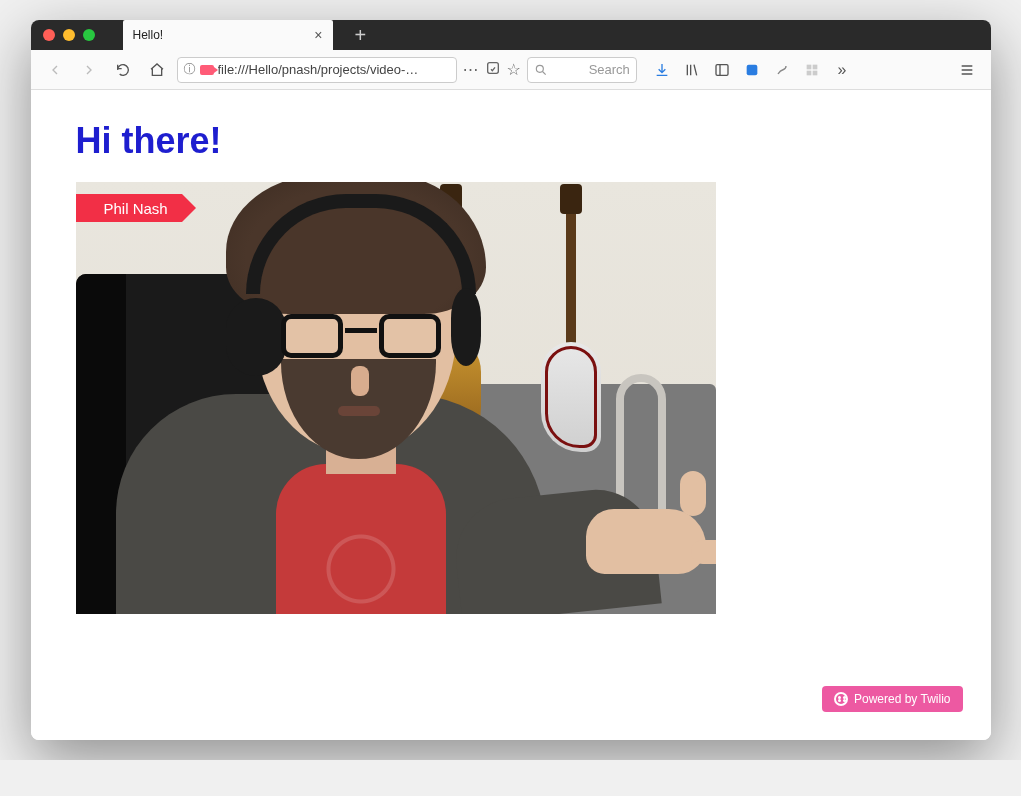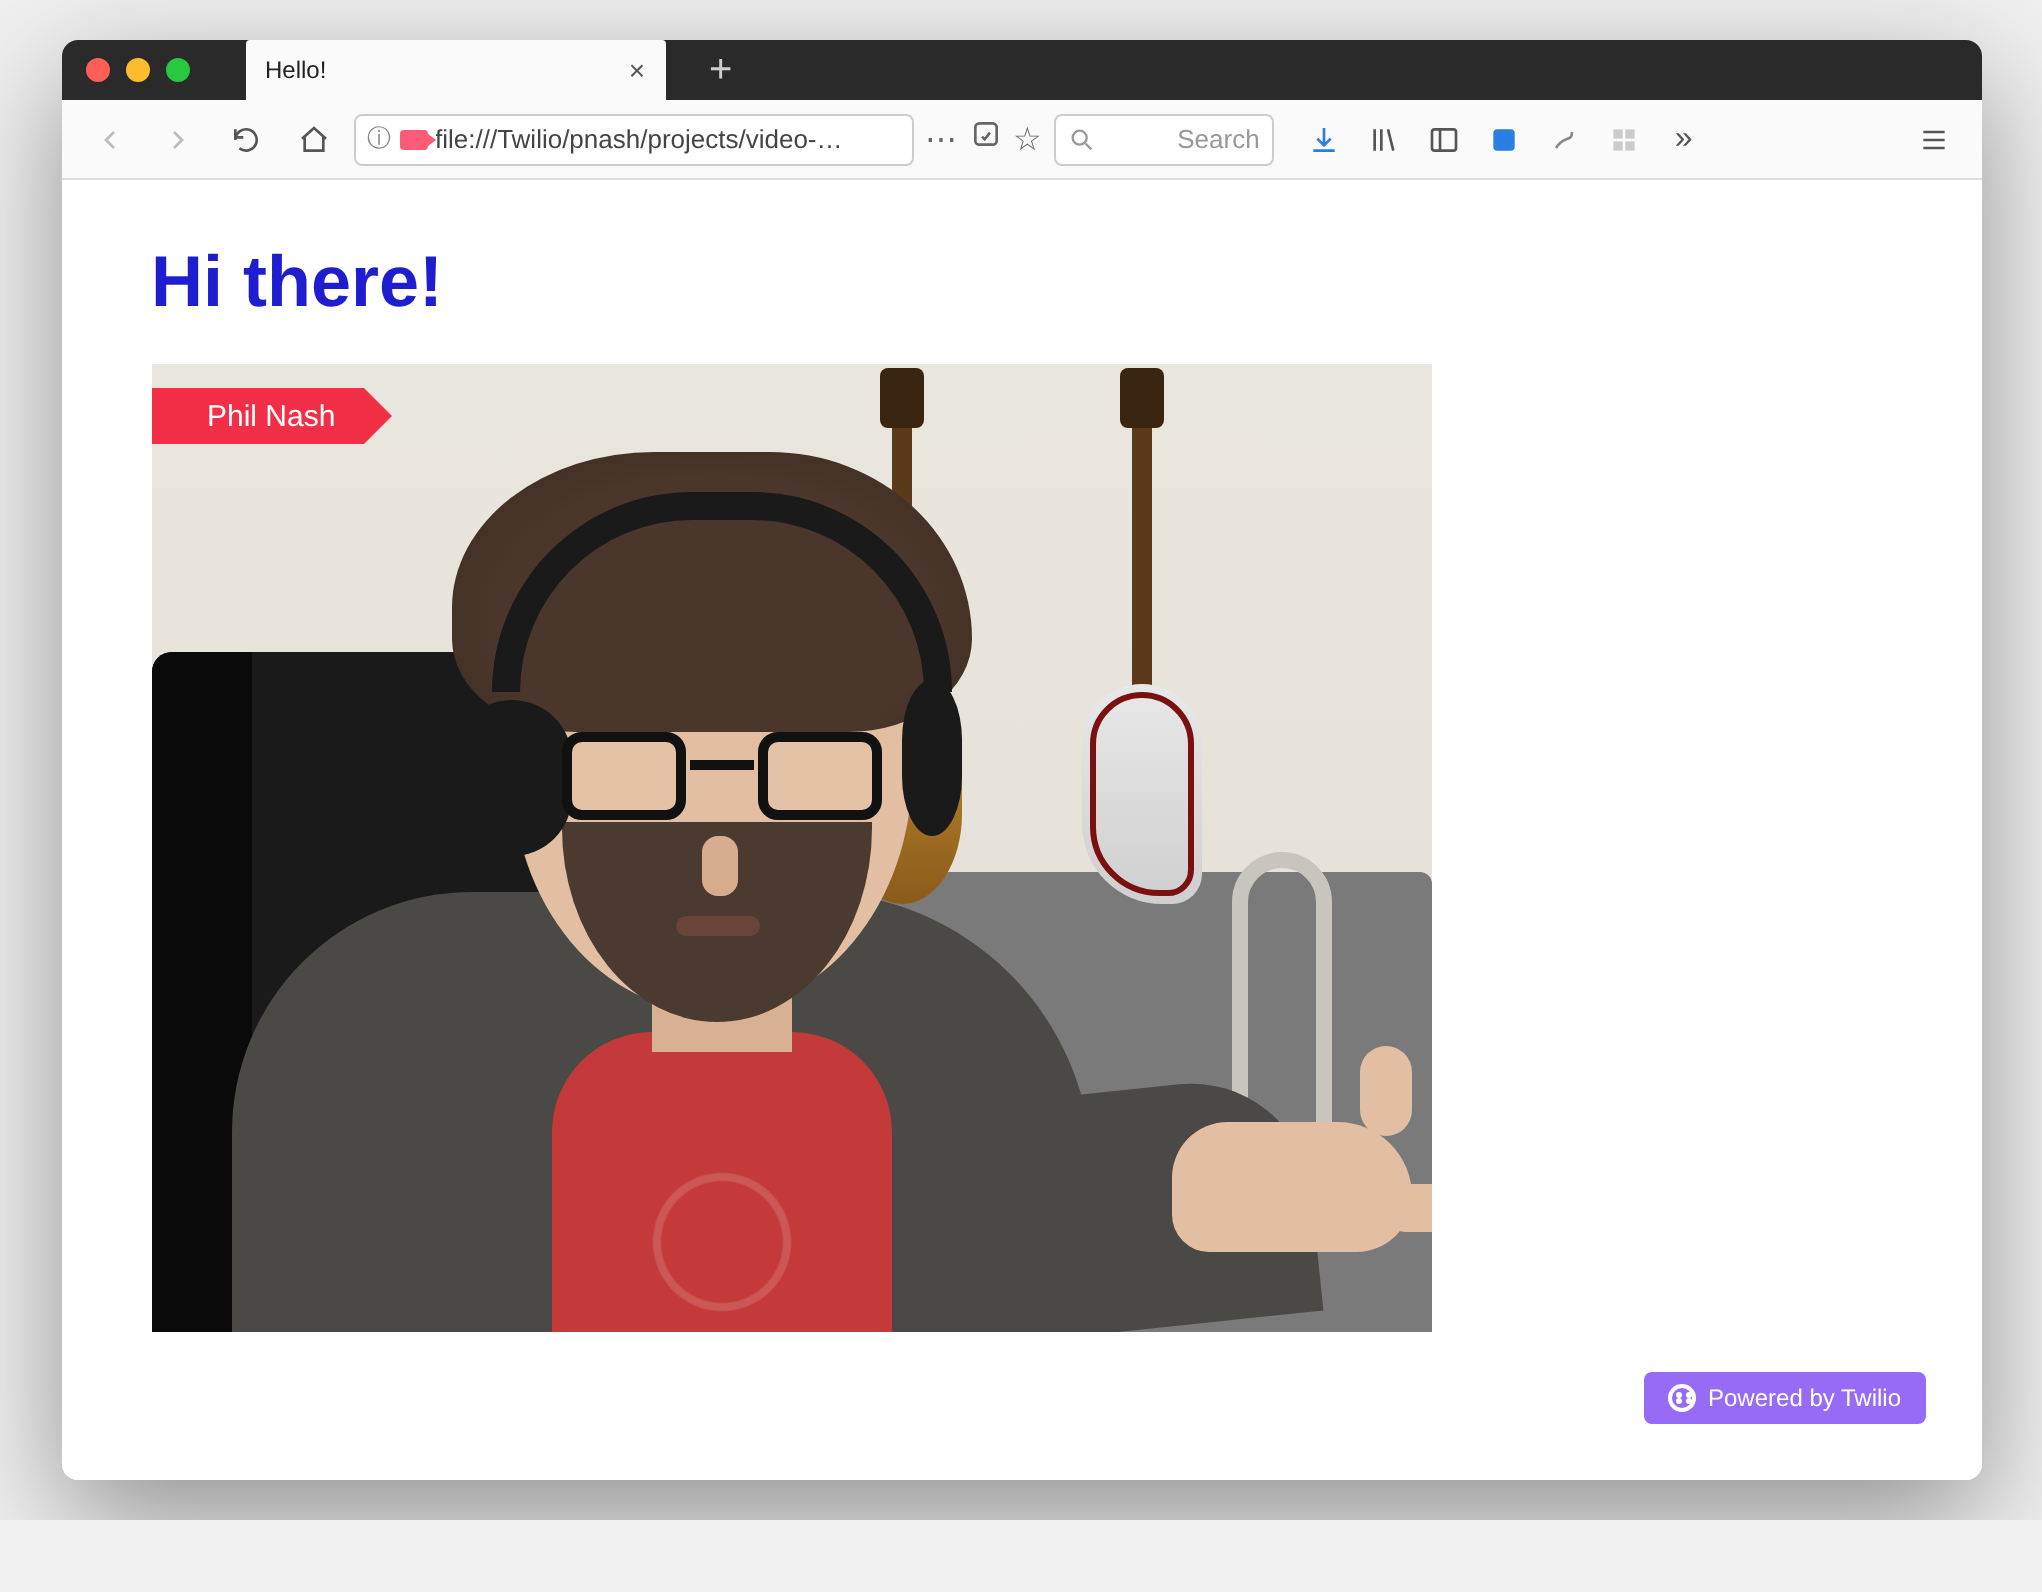--- a/index.html
+++ b/index.html
@@ -132,21 +132,21 @@
   }
   h1.heading {
     color: #1e1ecf;
     font-size: 36px;
     font-weight: 700;
     margin-bottom: 20px;
     font-family: -apple-system, Helvetica, Arial, sans-serif;
   }
   .video-frame {
     width: 640px;
-    height: 484px;
+    height: 432px;
     position: relative;
     overflow: hidden;
     background: #e4e0d8;
   }
   .wall { position:absolute; inset:0; background: linear-gradient(180deg,#e9e6de 0%,#e6e2d9 55%,#bfbab1 55%,#aea89d 100%); }
   .couch { position:absolute; left:300px; bottom:0; right:0; height:230px; background:#7a7a7a; border-radius:6px 6px 0 0;}
   .pillow { position:absolute; bottom:20px; width:70px; height:70px; border-radius:8px; }
   .pillow.a { left:320px; background: radial-gradient(circle at 30% 30%, #f0e6c8 8px, transparent 8px),
                                    radial-gradient(circle at 70% 60%, #c98b50 8px, transparent 8px),
                                    #e8e3d9; }
@@ -229,21 +229,21 @@
   }
   .ribbon::after {
     content:""; position:absolute; right:-14px; top:0;
     border-left:14px solid #f22f46;
     border-top:14px solid transparent;
     border-bottom:14px solid transparent;
   }
   
   .twilio-badge {
     position:absolute; right:28px; bottom:28px;
-    background:#8b5cf6; color:#fff; font-size:12px;
+    background:#ec4899; color:#fff; font-size:12px;
     padding:6px 12px; border-radius:4px;
     display:flex; align-items:center; gap:6px;
     opacity:0.9;
   }
   .twilio-badge .logo {
     width:14px; height:14px; border:2px solid #fff; border-radius:50%;
     position:relative;
   }
   .twilio-badge .logo::before, .twilio-badge .logo::after {
     content:""; position:absolute; width:3px; height:3px; background:#fff; border-radius:50%;
@@ -287,21 +287,21 @@
     </div>
     <div class="nav-btn">
       <svg viewBox="0 0 24 24" fill="none" stroke="currentColor" stroke-width="2">
           <path d="M3 11l9-8 9 8M5 10v10h14V10"></path>
         </svg>
     </div>
 
     <div class="url-bar">
       <span class="info">ⓘ</span>
       <span class="cam"></span>
-      <span class="url-text">file:///Twilio/pnash/projects/video-…</span>
+      <span class="url-text">file:///Hello/pnash/projects/video-…</span>
     </div>
     <div class="url-side">
       <span>⋯</span>
       <span>
         <svg viewBox="0 0 24 24" width="16" height="16" fill="none" stroke="currentColor" stroke-width="2">
             <rect x="4" y="4" width="16" height="16" rx="3"></rect>
             <path d="M9 14l2 2 4-5"></path>
           </svg>
       </span>
       <span>☆</span>

